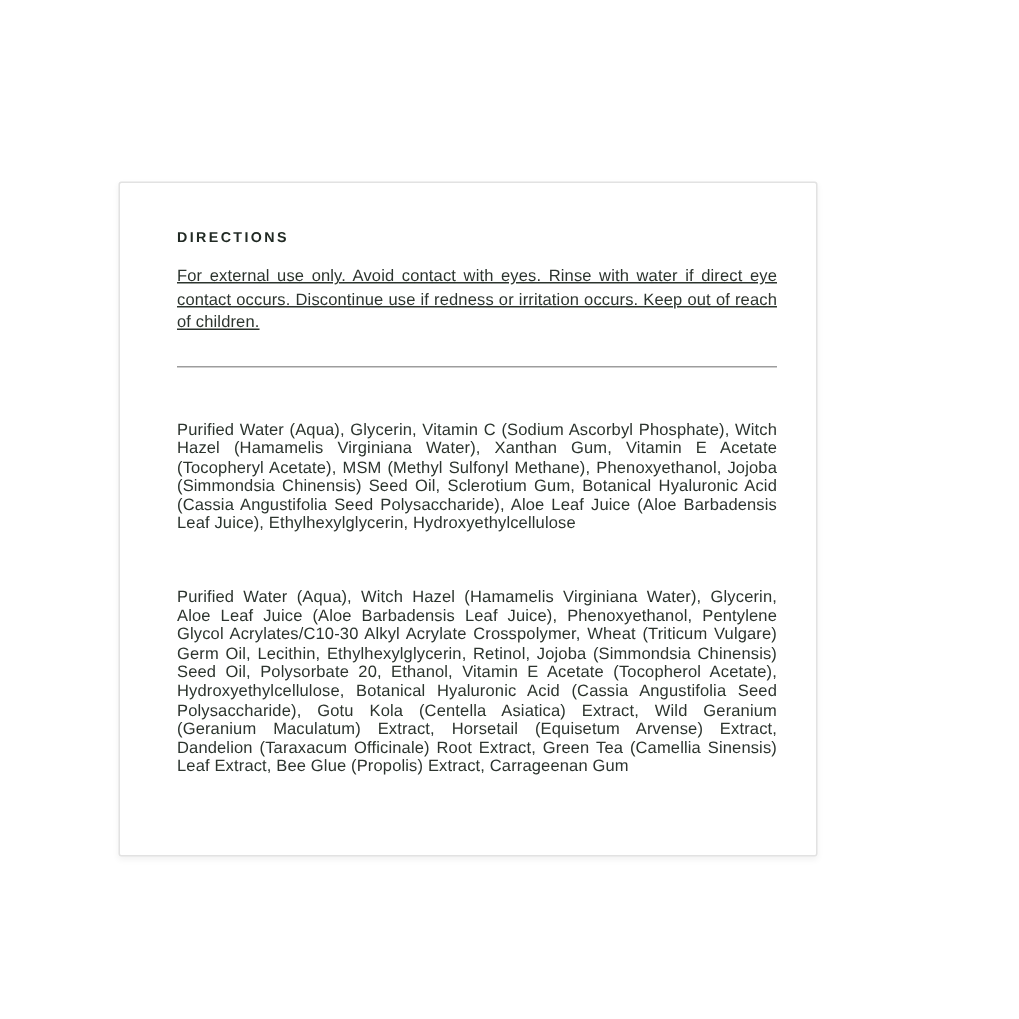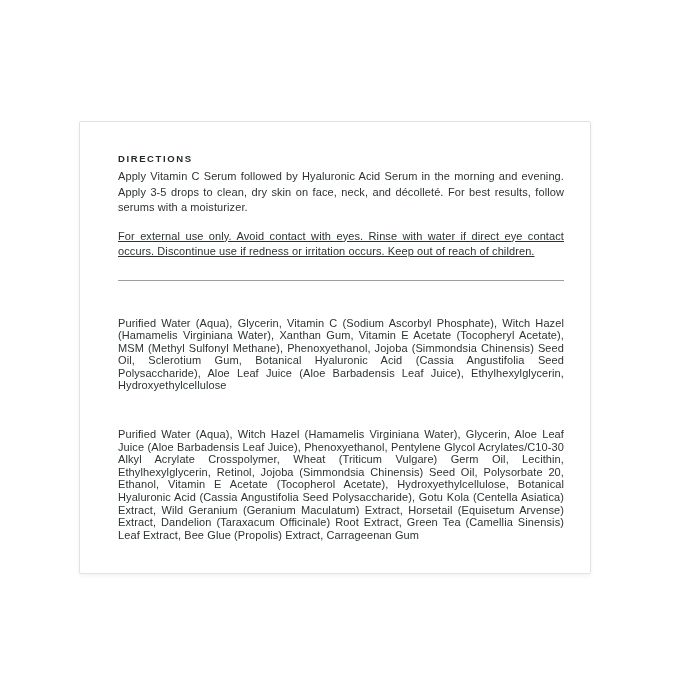--- a/index.html
+++ b/index.html
@@ -11,21 +11,21 @@
     height: 679px;
     position: relative;
     background: var(--page-background, #ffffff);
     font-family: "Liberation Sans", sans-serif;
     overflow: hidden;
   }
   .card {
     position: absolute;
     left: 79px;
     top: 121px;
-    width: 512px;
+    width: 466px;
     min-height: 450px;
     box-sizing: border-box;
     background: var(--card-background, #ffffff);
     border: 1px solid var(--card-border, #e2e2e2);
     border-radius: 2px;
     box-shadow: 0 2px 4px rgba(0,0,0,0.05);
     padding: 31px 26px 32px 38px;
   }
   h2.sec-heading {
     margin: 0 0 5px 0;
@@ -52,21 +52,20 @@
   }
   section.ingredients-2 { margin-top: 18px; }
 </style>
 </head>
 <body>
 
 <div class="card">
 
   <section>
     <h2 class="sec-heading">DIRECTIONS</h2>
-    <p class="body-text loose">Apply Vitamin C Serum followed by Hyaluronic Acid Serum in the morning and evening. Apply 3-5 drops to clean, dry skin on face, neck, and décolleté. For best results, follow serums with a moisturizer.</p>
     <p class="body-text loose warning">For external use only. Avoid contact with eyes. Rinse with water if direct eye contact occurs. Discontinue use if redness or irritation occurs. Keep out of reach of children.</p>
   </section>
 
   <hr class="divider">
 
   <section class="ingredients-1">
     <p class="body-text tight">Purified Water (Aqua), Glycerin, Vitamin C (Sodium Ascorbyl Phosphate), Witch Hazel (Hamamelis Virginiana Water), Xanthan Gum, Vitamin E Acetate (Tocopheryl Acetate), MSM (Methyl Sulfonyl Methane), Phenoxyethanol, Jojoba (Simmondsia Chinensis) Seed Oil, Sclerotium Gum, Botanical Hyaluronic Acid (Cassia Angustifolia Seed Polysaccharide), Aloe Leaf Juice (Aloe Barbadensis Leaf Juice), Ethylhexylglycerin, Hydroxyethylcellulose</p>
   </section>
 
   <section class="ingredients-2">

